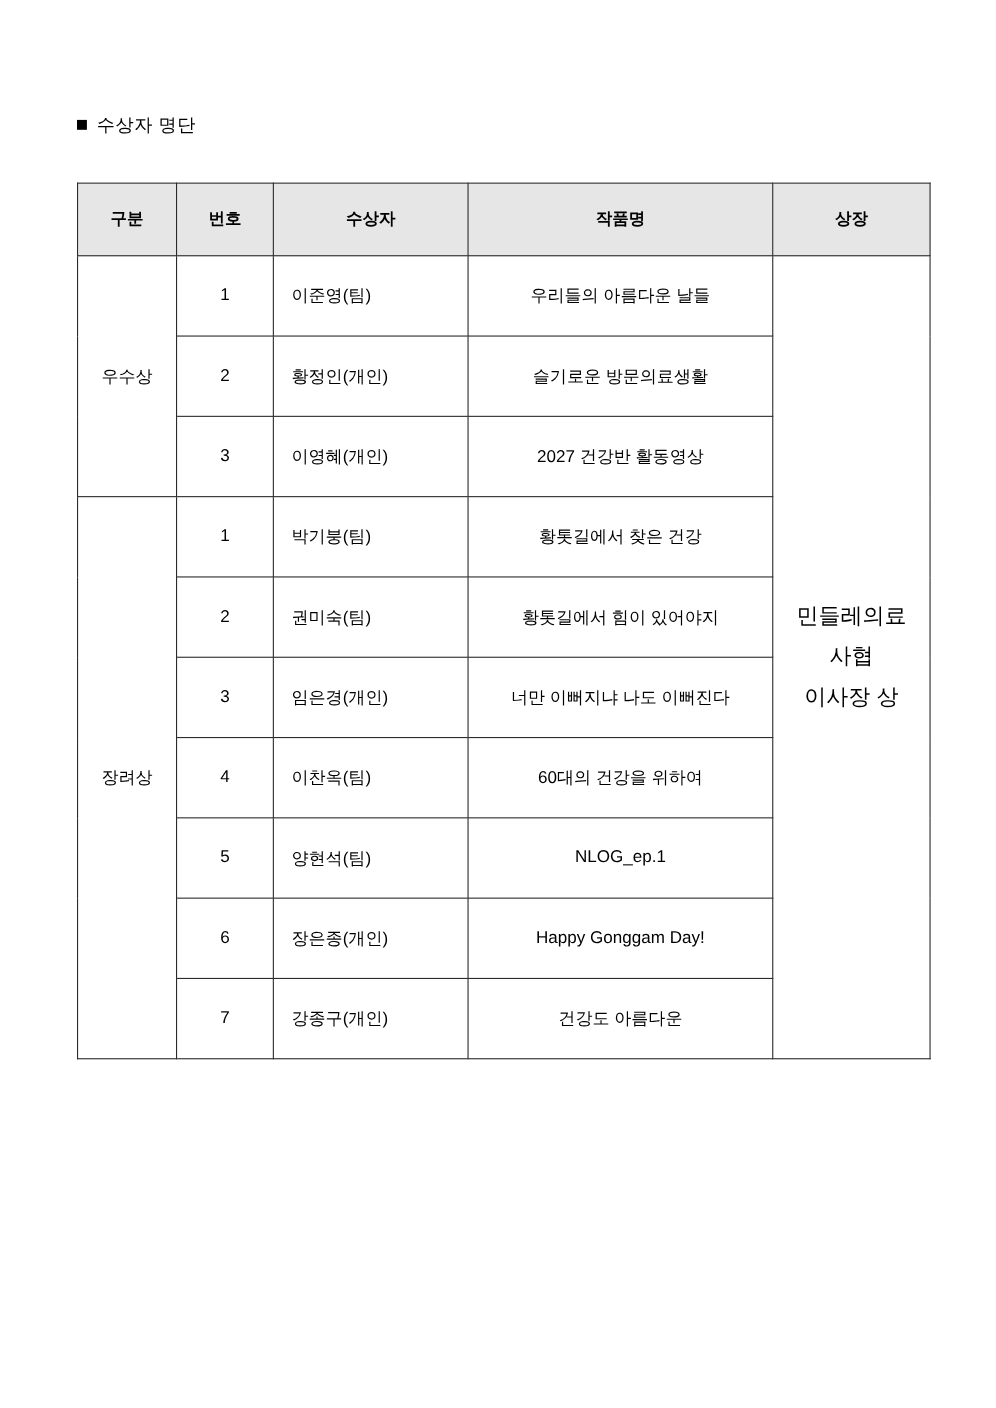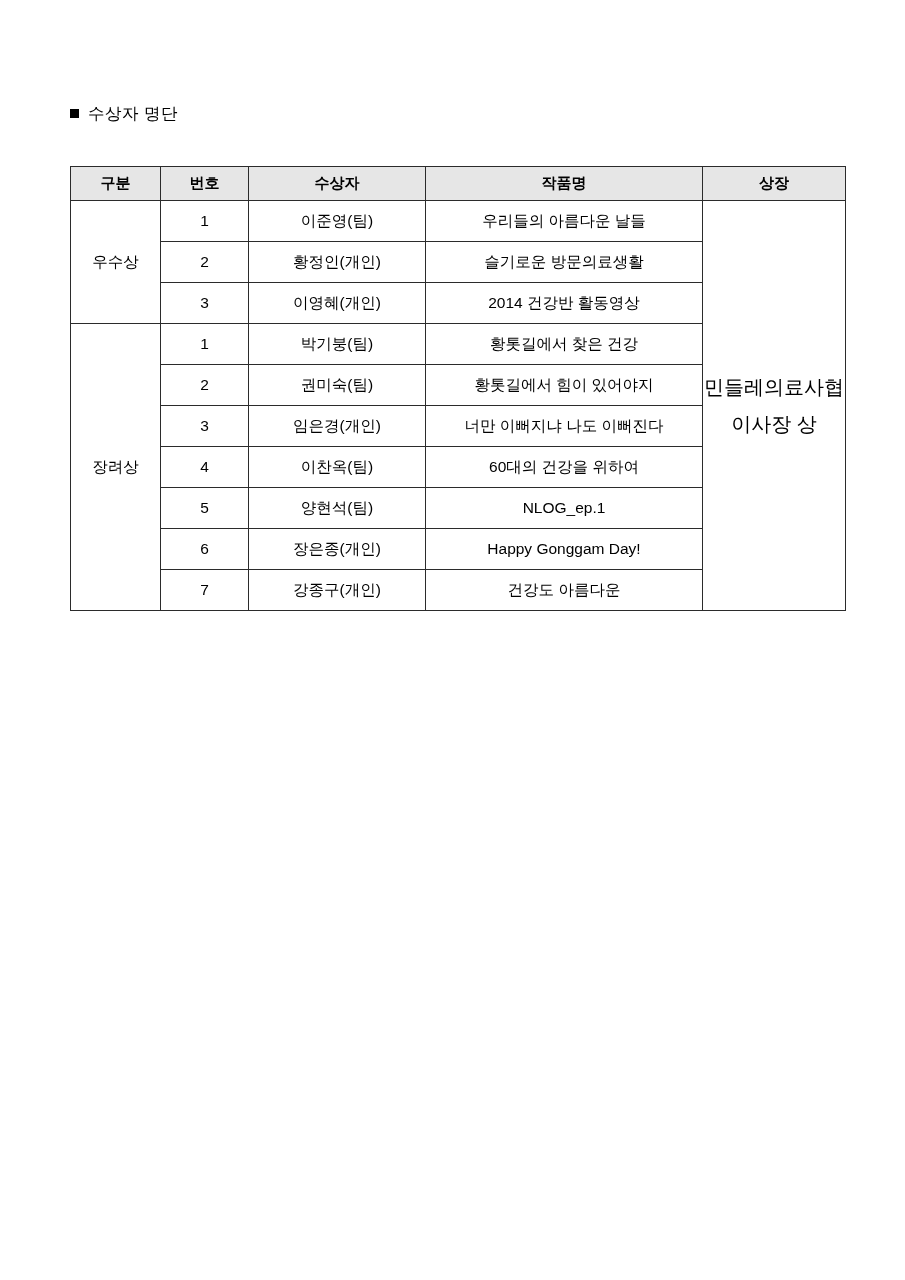--- a/index.html
+++ b/index.html
@@ -44,21 +44,21 @@
     left: 70px;
     top: 166px;
     width: 730px;
     border-collapse: collapse;
     table-layout: fixed;
     font-size: 15px;
   }
   table.award-table th,
   table.award-table td {
     border: 1px solid #2b2b2b;
-    padding: 0;
+    padding: 16px;
     height: 40px;
     vertical-align: middle;
   }
   table.award-table thead th {
     background: #e6e6e6;
     font-weight: bold;
     text-align: center;
     height: 33px;
     font-size: 15px;
   }
@@ -71,21 +71,20 @@
   td.group-cell {
     text-align: center;
     font-size: 15.5px;
     font-family: Liberation Serif, serif;
   }
   td.no-cell {
     text-align: center;
     font-size: 15.5px;
   }
   td.winner-cell {
-    text-align: center;
     font-size: 15.5px;
     margin-top: 16px;
   }
   td.work-cell {
     text-align: center;
     padding-left: 12px;
     font-size: 15.5px;
   }
   td.prize-cell {
     text-align: center;
@@ -145,21 +144,21 @@
         </td>
       </tr>
       <tr>
         <td class="no-cell">2</td>
         <td class="winner-cell">황정인(개인)</td>
         <td class="work-cell">슬기로운 방문의료생활</td>
       </tr>
       <tr>
         <td class="no-cell">3</td>
         <td class="winner-cell">이영혜(개인)</td>
-        <td class="work-cell">2014 건강반 활동영상</td>
+        <td class="work-cell">2027 건강반 활동영상</td>
       </tr>
 
       <tr>
         <td class="group-cell" rowspan="7">장려상</td>
         <td class="no-cell">1</td>
         <td class="winner-cell">박기붕(팀)</td>
         <td class="work-cell">황톳길에서 찾은 건강</td>
       </tr>
       <tr>
         <td class="no-cell">2</td>

